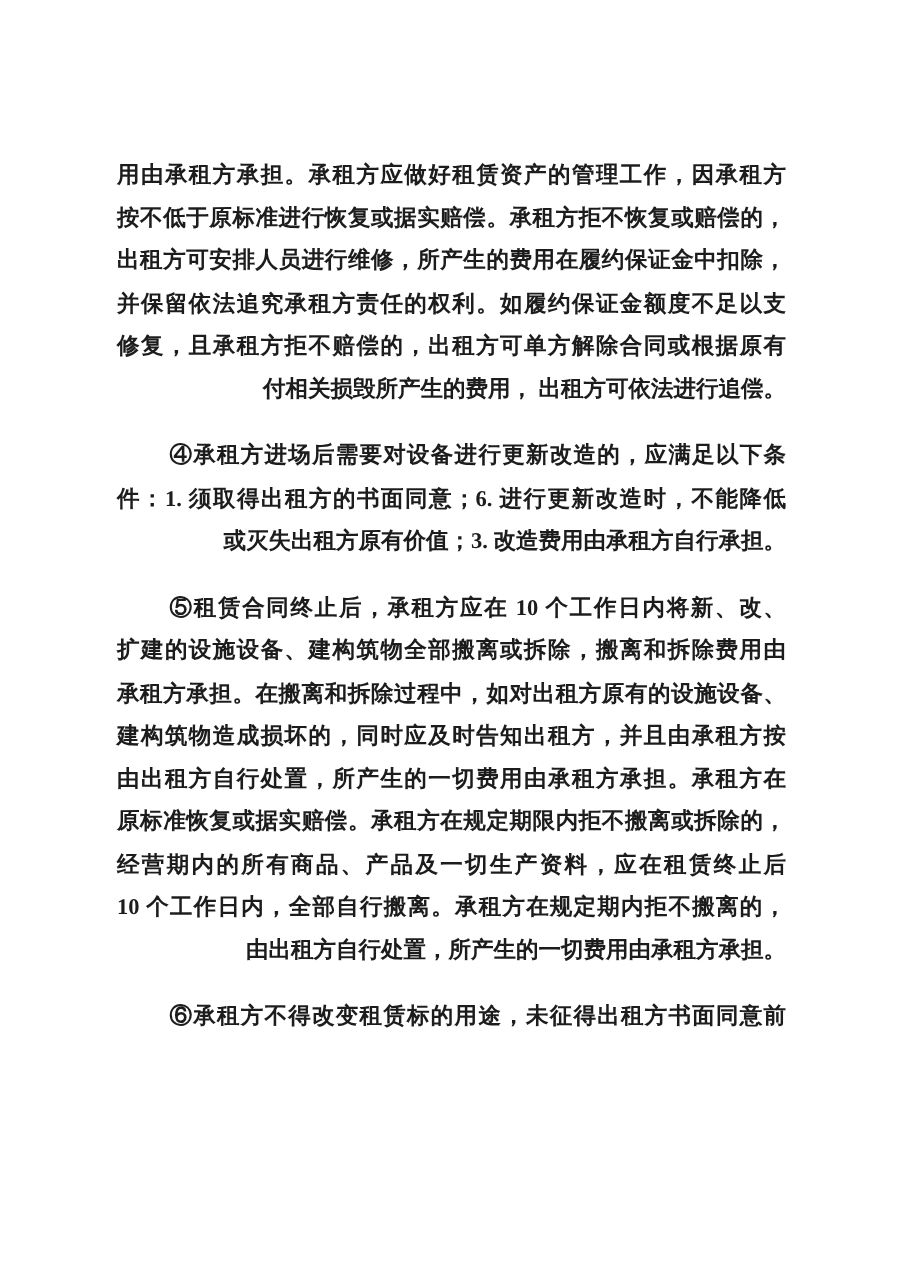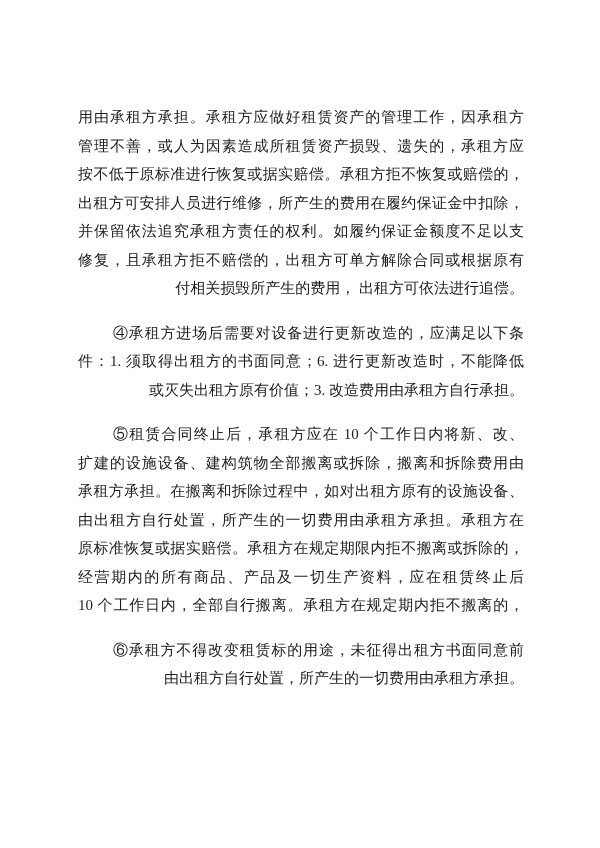--- a/index.html
+++ b/index.html
@@ -23,20 +23,21 @@
   }
   .doc-body {
     position: absolute;
     left: 78px;
     top: 103px;
     width: 446px;
     font-family: "Liberation Serif", "DejaVu Serif", serif;
     font-size: 15px;
     line-height: 28.5px;
     color: #1c1c1c;
+    font-weight: bold;
   }
   .line {
     white-space: nowrap;
     text-align: right;
   }
   .line.justify {
     text-align: justify;
     text-align-last: justify;
     text-justify: inter-character;
   }
@@ -44,32 +45,32 @@
     padding-left: 35px;
     margin-top: 16px;
   }
 </style>
 </head>
 <body style="background: rgb(255, 255, 255);">
 
 <div class="doc-page">
   <div class="doc-body" style="color: rgb(28, 28, 28);">
       <div class="line justify">用由承租方承担。承租方应做好租赁资产的管理工作，因承租方</div>
-      <div class="line justify">管理不善，或人为因素造成所租赁资产损毁、遗失的，承租方应</div>
       <div class="line justify">按不低于原标准进行恢复或据实赔偿。承租方拒不恢复或赔偿的，</div>
       <div class="line justify">出租方可安排人员进行维修，所产生的费用在履约保证金中扣除，</div>
       <div class="line justify">并保留依法追究承租方责任的权利。如履约保证金额度不足以支</div>
       <div class="line justify">修复，且承租方拒不赔偿的，出租方可单方解除合同或根据原有</div>
       <div class="line">付相关损毁所产生的费用， 出租方可依法进行追偿。</div>
       <div class="line justify indent">④承租方进场后需要对设备进行更新改造的，应满足以下条</div>
       <div class="line justify">件：1. 须取得出租方的书面同意；6. 进行更新改造时，不能降低</div>
       <div class="line">或灭失出租方原有价值；3. 改造费用由承租方自行承担。</div>
       <div class="line justify indent">⑤租赁合同终止后，承租方应在 10 个工作日内将新、改、</div>
       <div class="line justify">扩建的设施设备、建构筑物全部搬离或拆除，搬离和拆除费用由</div>
       <div class="line justify">承租方承担。在搬离和拆除过程中，如对出租方原有的设施设备、</div>
+      <div class="line justify">建构筑物造成损坏的，同时应及时告知出租方，并且由承租方按</div>
       <div class="line justify">由出租方自行处置，所产生的一切费用由承租方承担。承租方在</div>
       <div class="line justify">原标准恢复或据实赔偿。承租方在规定期限内拒不搬离或拆除的，</div>
       <div class="line justify">经营期内的所有商品、产品及一切生产资料，应在租赁终止后</div>
       <div class="line justify">10 个工作日内，全部自行搬离。承租方在规定期内拒不搬离的，</div>
+      <div class="line">由出租方自行处置，所产生的一切费用由承租方承担。</div>
       <div class="line justify indent">⑥承租方不得改变租赁标的用途，未征得出租方书面同意前</div>
-      <div class="line">由出租方自行处置，所产生的一切费用由承租方承担。</div>
     </div>
 </div>
 
 </body></html>

